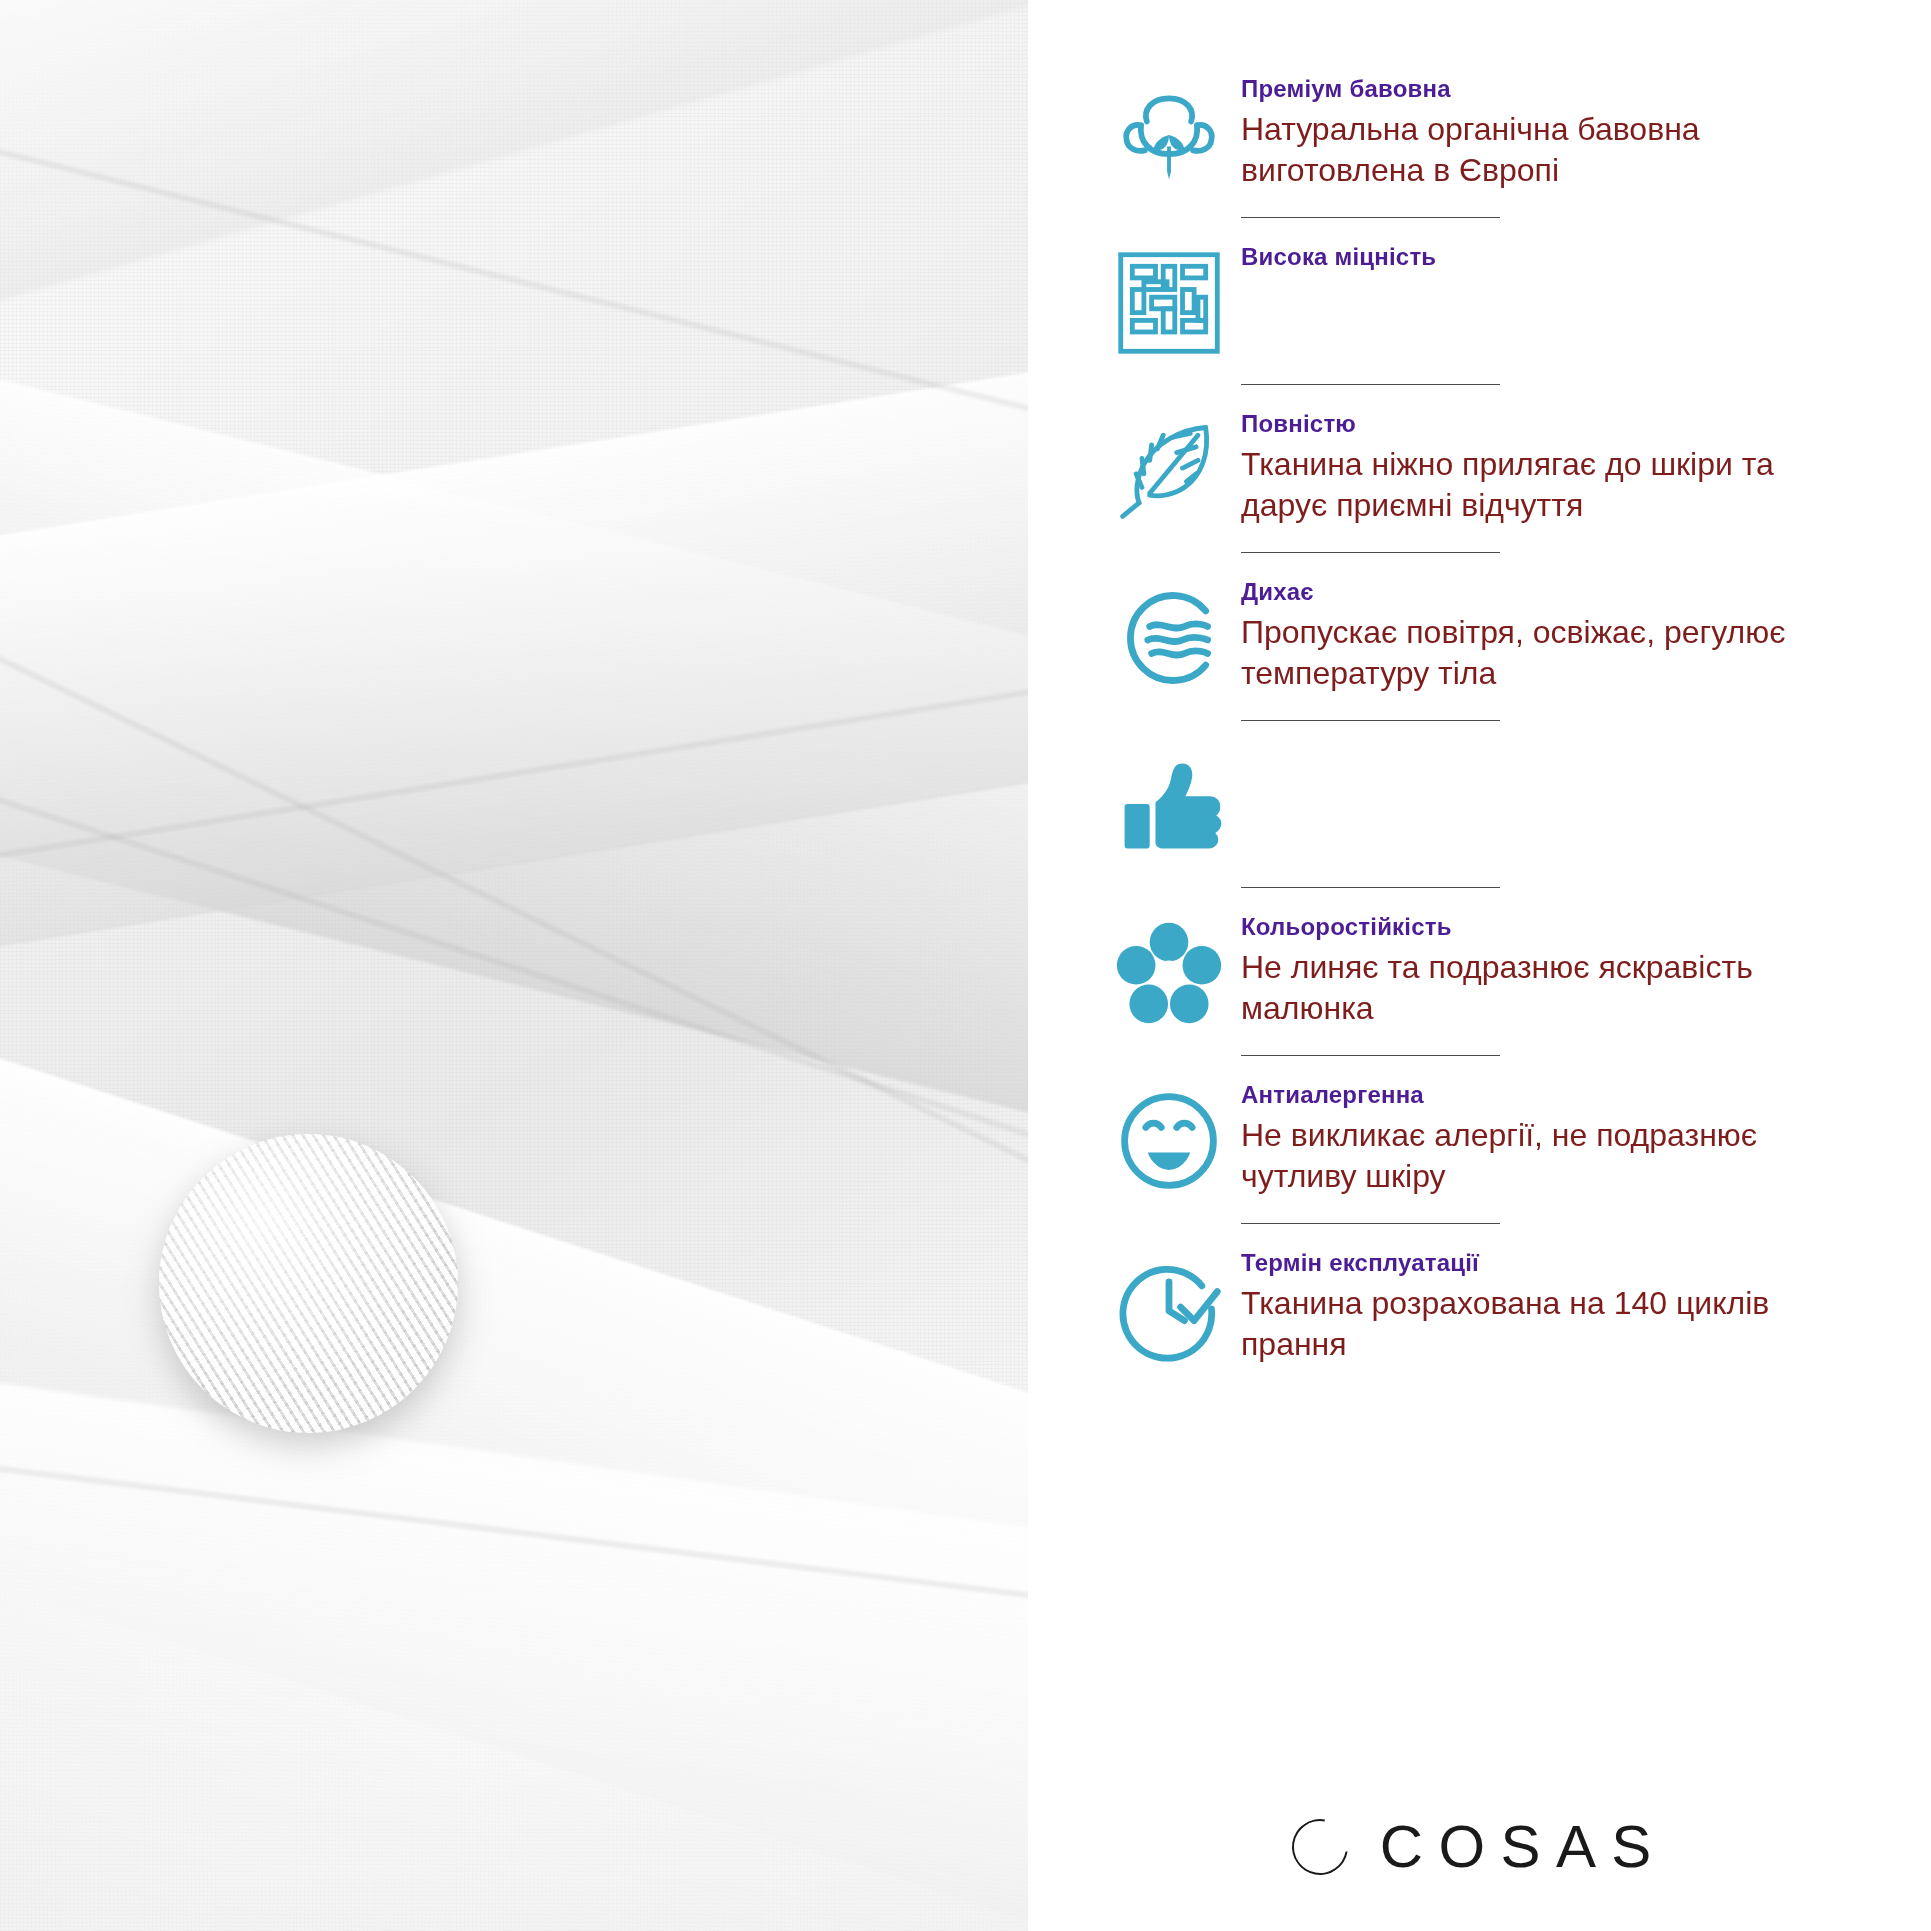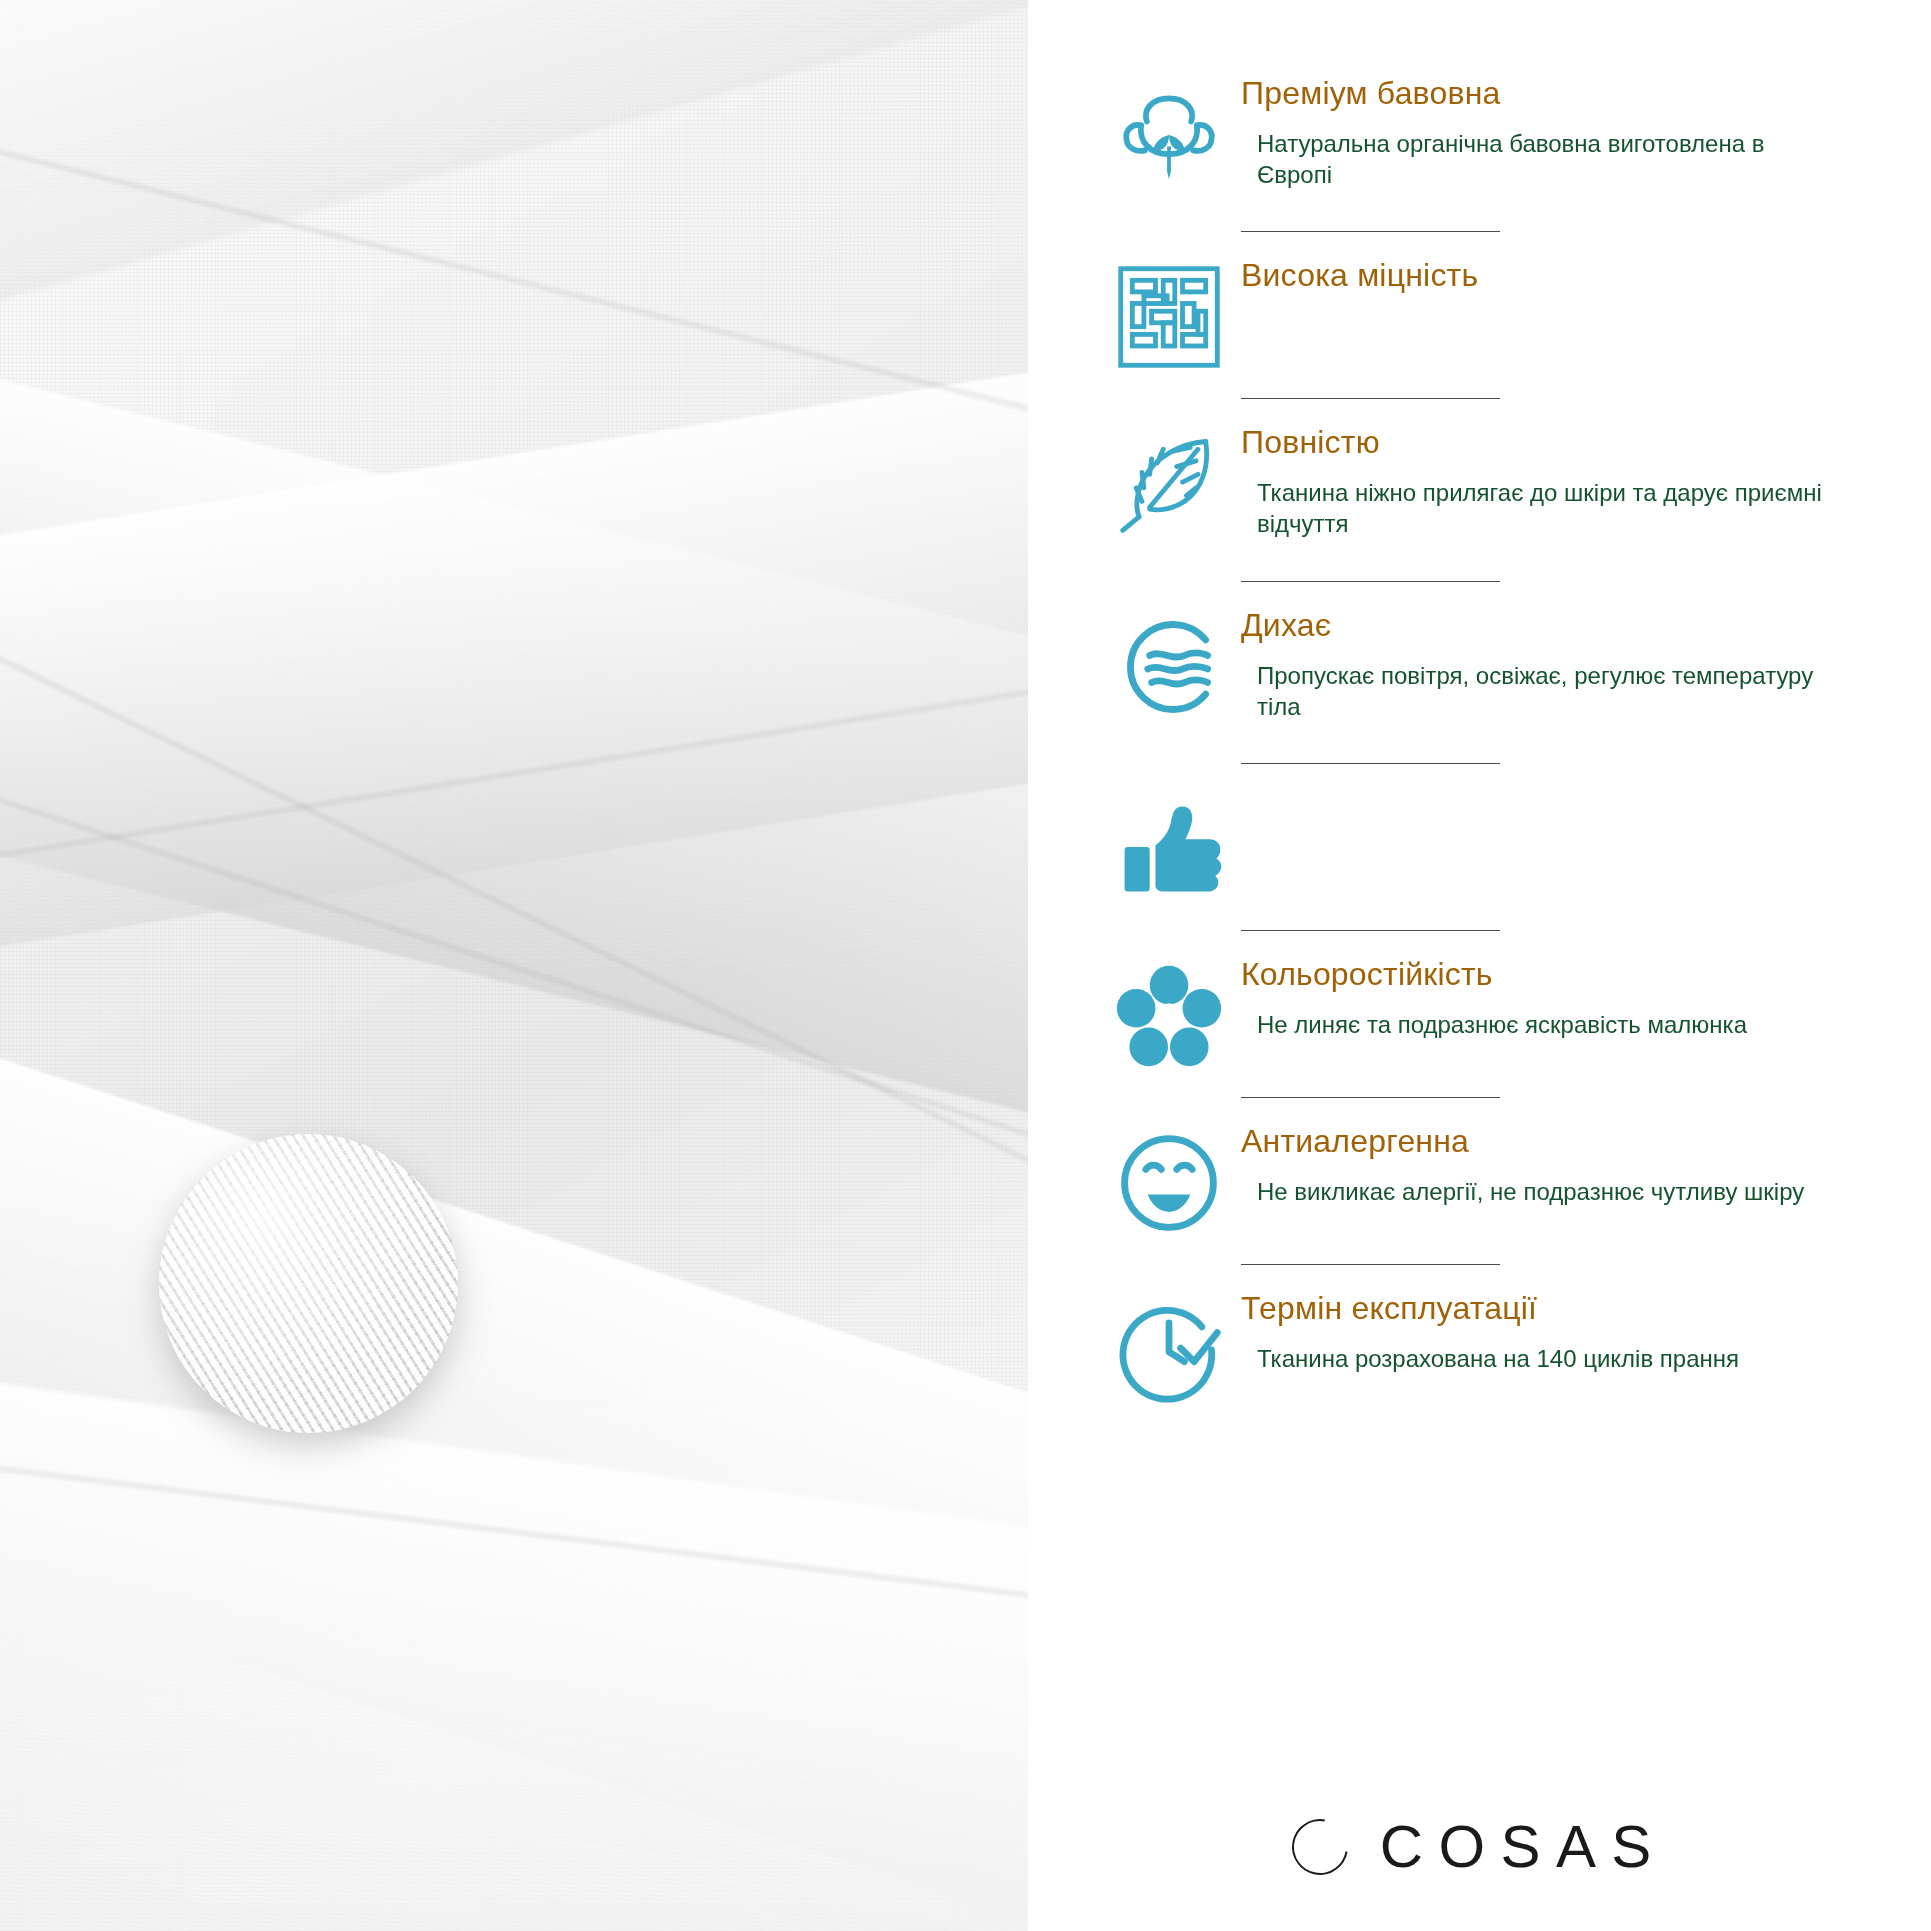--- a/index.html
+++ b/index.html
@@ -147,30 +147,30 @@
     justify-content: center;
     align-items: flex-start;
     padding-top: 3.9px;
   }
   .feature .text-wrap {
     flex: 1 1 auto;
     padding-right: 9.7px;
   }
   .feature h3 {
     margin: 0 0 5.8px 0;
+    font-size: 24px;
+    font-weight: bold;
+    color: #4c1d95;
+    letter-spacing: 0.2px;
+  }
+  .feature p {
+    margin: 0;
     font-size: 32px;
-    font-weight: normal;
-    color: #a16207;
-    letter-spacing: 0.2px;
-  }
-  .feature p {
-    margin: 16px;
-    font-size: 24px;
     line-height: 1.30;
-    color: #14532d;
+    color: #7f1d1d;
     font-weight: normal;
   }
   .divider {
     height: 1px;
     background: #2b2b2b;
     width: 259px;
     margin: 25px 0 25px 145px;
     opacity: 0.85;
   }
 

